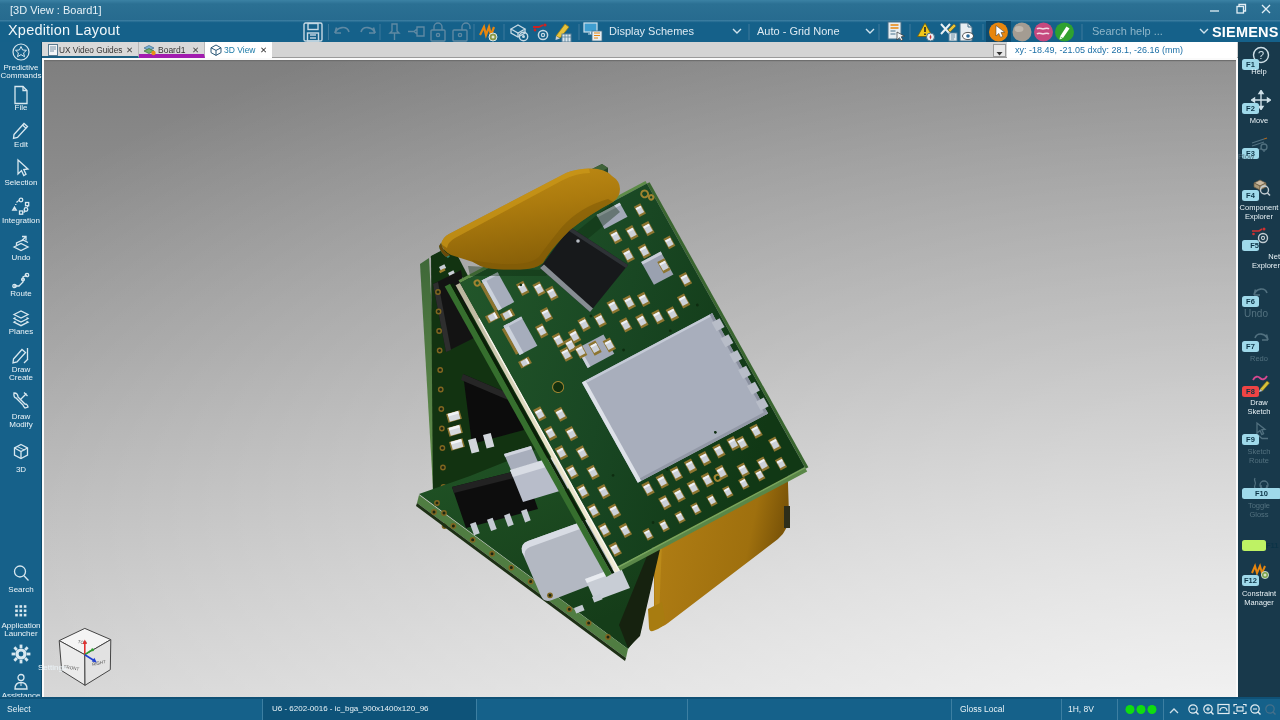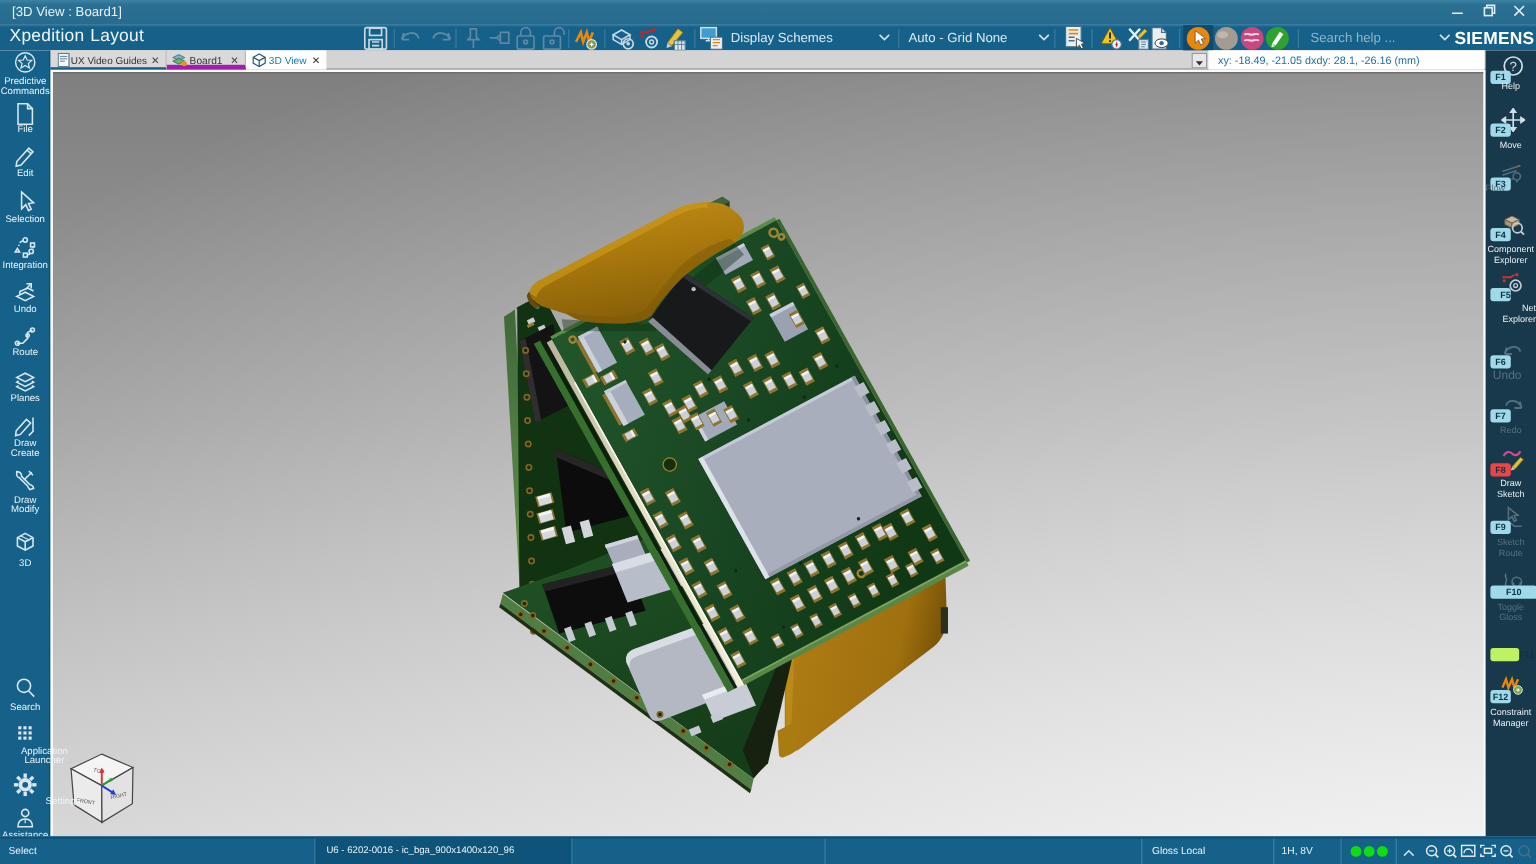--- a/index.html
+++ b/index.html
@@ -850,21 +850,21 @@
       <rect x="4.2" y="4.2" width="2.6" height="2.6" fill="#d8e8f0"></rect>
       <rect x="8.5" y="4.2" width="2.6" height="2.6" fill="#d8e8f0"></rect>
       <rect x="12.8" y="4.2" width="2.6" height="2.6" fill="#d8e8f0"></rect>
       <rect x="4.2" y="8.5" width="2.6" height="2.6" fill="#d8e8f0"></rect>
       <rect x="8.5" y="8.5" width="2.6" height="2.6" fill="#d8e8f0"></rect>
       <rect x="12.8" y="8.5" width="2.6" height="2.6" fill="#d8e8f0"></rect>
       <rect x="4.2" y="12.8" width="2.6" height="2.6" fill="#d8e8f0"></rect>
       <rect x="8.5" y="12.8" width="2.6" height="2.6" fill="#d8e8f0"></rect>
       <rect x="12.8" y="12.8" width="2.6" height="2.6" fill="#d8e8f0"></rect>
     </svg></div>
-<div style="position:absolute;left:16px;top:622px;width:42px;text-align:center;font-size:8px;line-height:8px;color:#ecf4f8;">Application<br>Launcher</div>
+<div style="position:absolute;left:0;top:622px;width:42px;text-align:center;font-size:8px;line-height:8px;color:#ecf4f8;">Application<br>Launcher</div>
 <div class="" style="position:absolute;left:11px;top:644px;width:20px;height:20px;"><svg class="" style="" width="20" height="20" viewBox="0 0 20 20">
       <rect x="-1.4" y="-9.4" width="2.8" height="3.6" fill="#d8e8f0" transform="translate(10,10) rotate(0)"></rect>
       <rect x="-1.4" y="-9.4" width="2.8" height="3.6" fill="#d8e8f0" transform="translate(10,10) rotate(45)"></rect>
       <rect x="-1.4" y="-9.4" width="2.8" height="3.6" fill="#d8e8f0" transform="translate(10,10) rotate(90)"></rect>
       <rect x="-1.4" y="-9.4" width="2.8" height="3.6" fill="#d8e8f0" transform="translate(10,10) rotate(135)"></rect>
       <rect x="-1.4" y="-9.4" width="2.8" height="3.6" fill="#d8e8f0" transform="translate(10,10) rotate(180)"></rect>
       <rect x="-1.4" y="-9.4" width="2.8" height="3.6" fill="#d8e8f0" transform="translate(10,10) rotate(225)"></rect>
       <rect x="-1.4" y="-9.4" width="2.8" height="3.6" fill="#d8e8f0" transform="translate(10,10) rotate(270)"></rect>
       <rect x="-1.4" y="-9.4" width="2.8" height="3.6" fill="#d8e8f0" transform="translate(10,10) rotate(315)"></rect>
       <circle cx="10" cy="10" r="5.6" fill="#d8e8f0"></circle>

